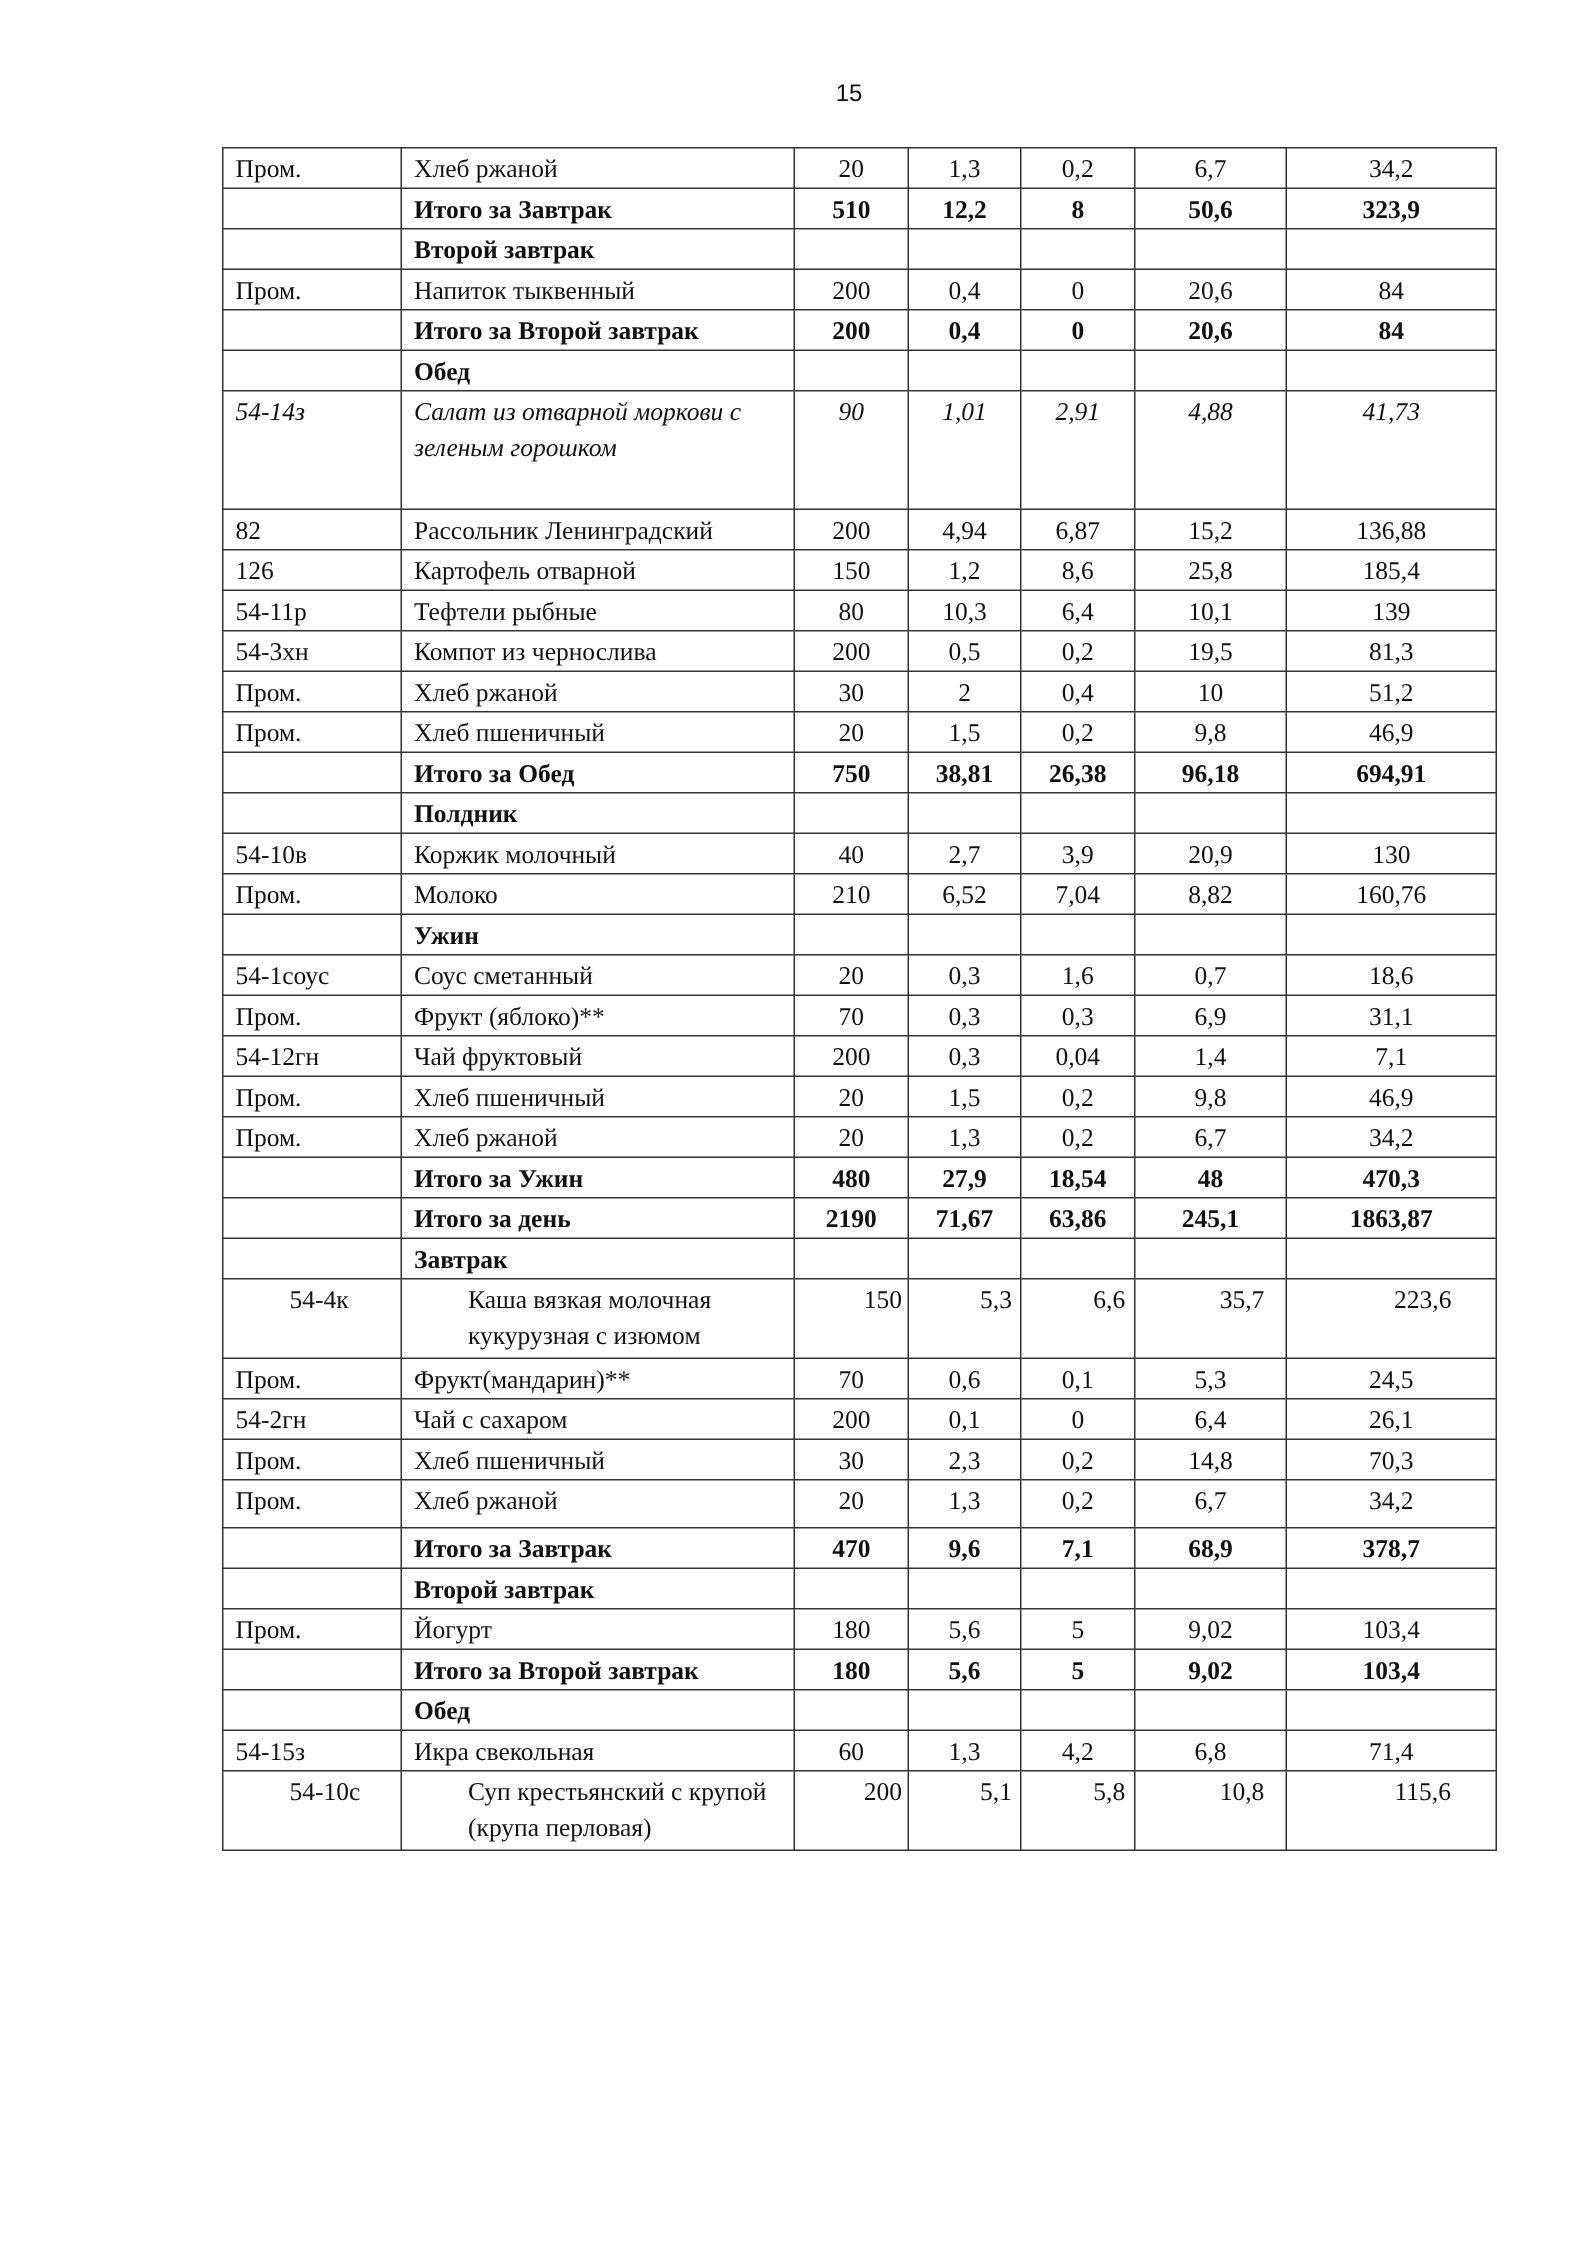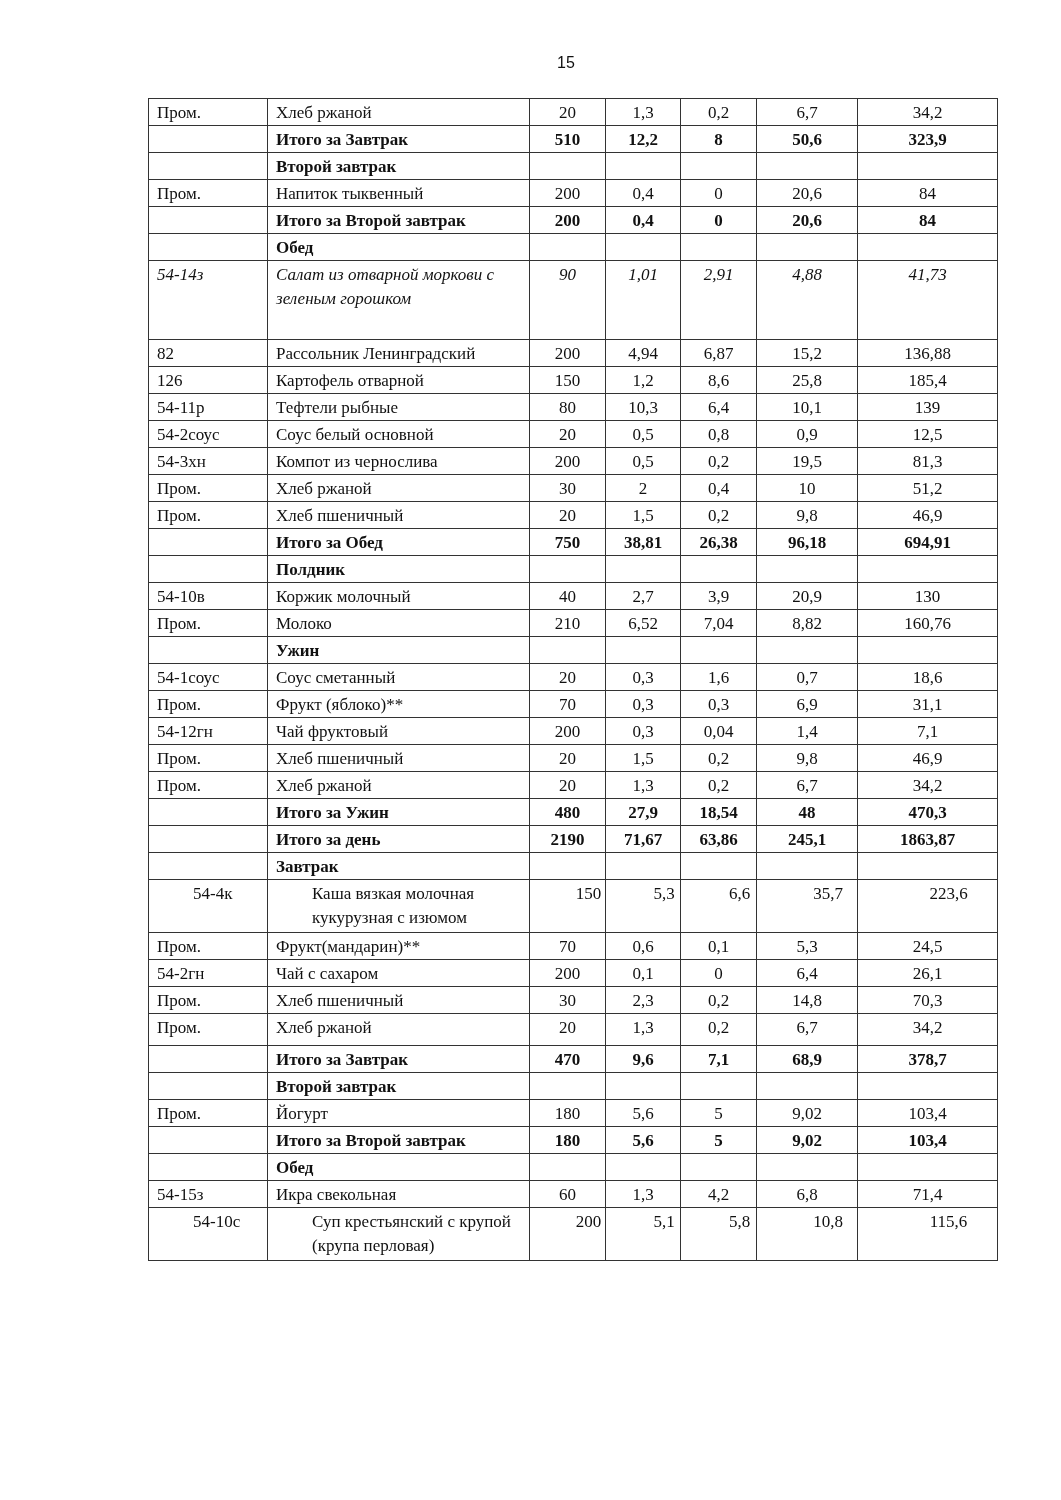--- a/index.html
+++ b/index.html
@@ -113,29 +113,20 @@
       <tr>
         <td>54-11р</td>
         <td>Тефтели рыбные</td>
         <td class="num">80</td>
         <td class="num">10,3</td>
         <td class="num">6,4</td>
         <td class="num">10,1</td>
         <td class="num">139</td>
       </tr>
       <tr>
-        <td>54-2соус</td>
-        <td>Соус белый основной</td>
-        <td class="num">20</td>
-        <td class="num">0,5</td>
-        <td class="num">0,8</td>
-        <td class="num">0,9</td>
-        <td class="num">12,5</td>
-      </tr>
-      <tr>
         <td>54-3хн</td>
         <td>Компот из чернослива</td>
         <td class="num">200</td>
         <td class="num">0,5</td>
         <td class="num">0,2</td>
         <td class="num">19,5</td>
         <td class="num">81,3</td>
       </tr>
       <tr>
         <td>Пром.</td>

